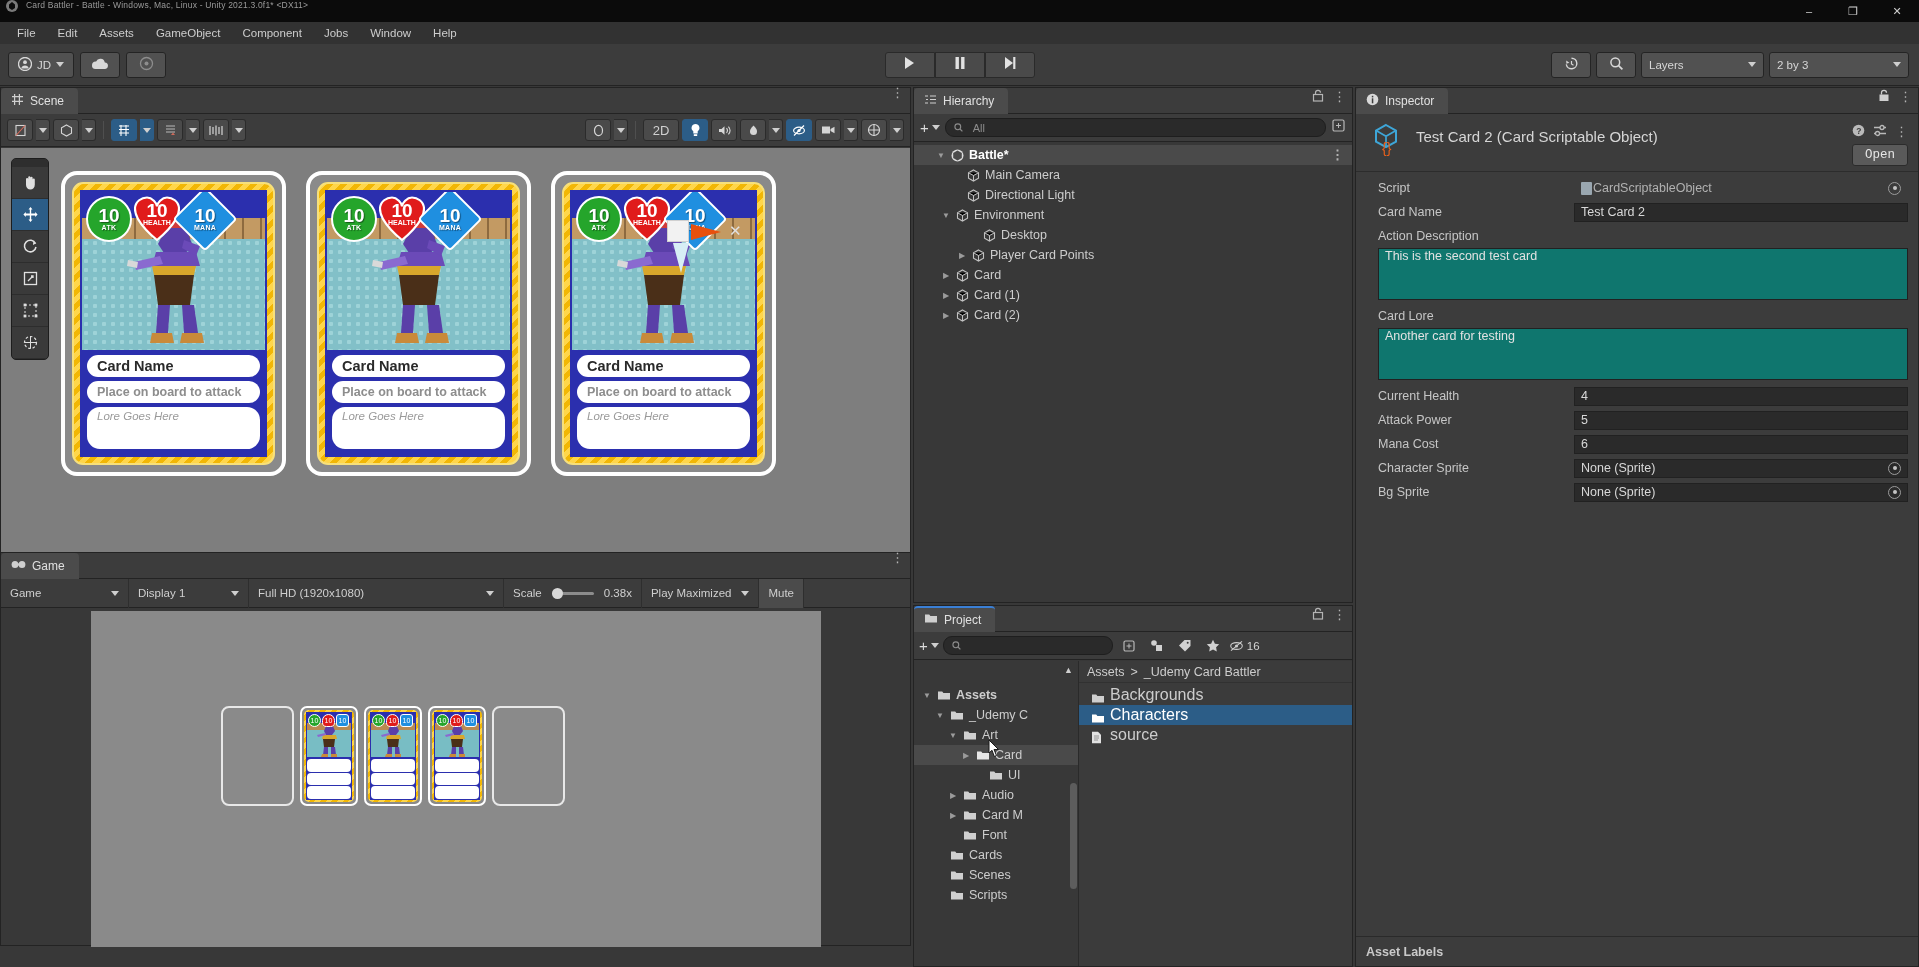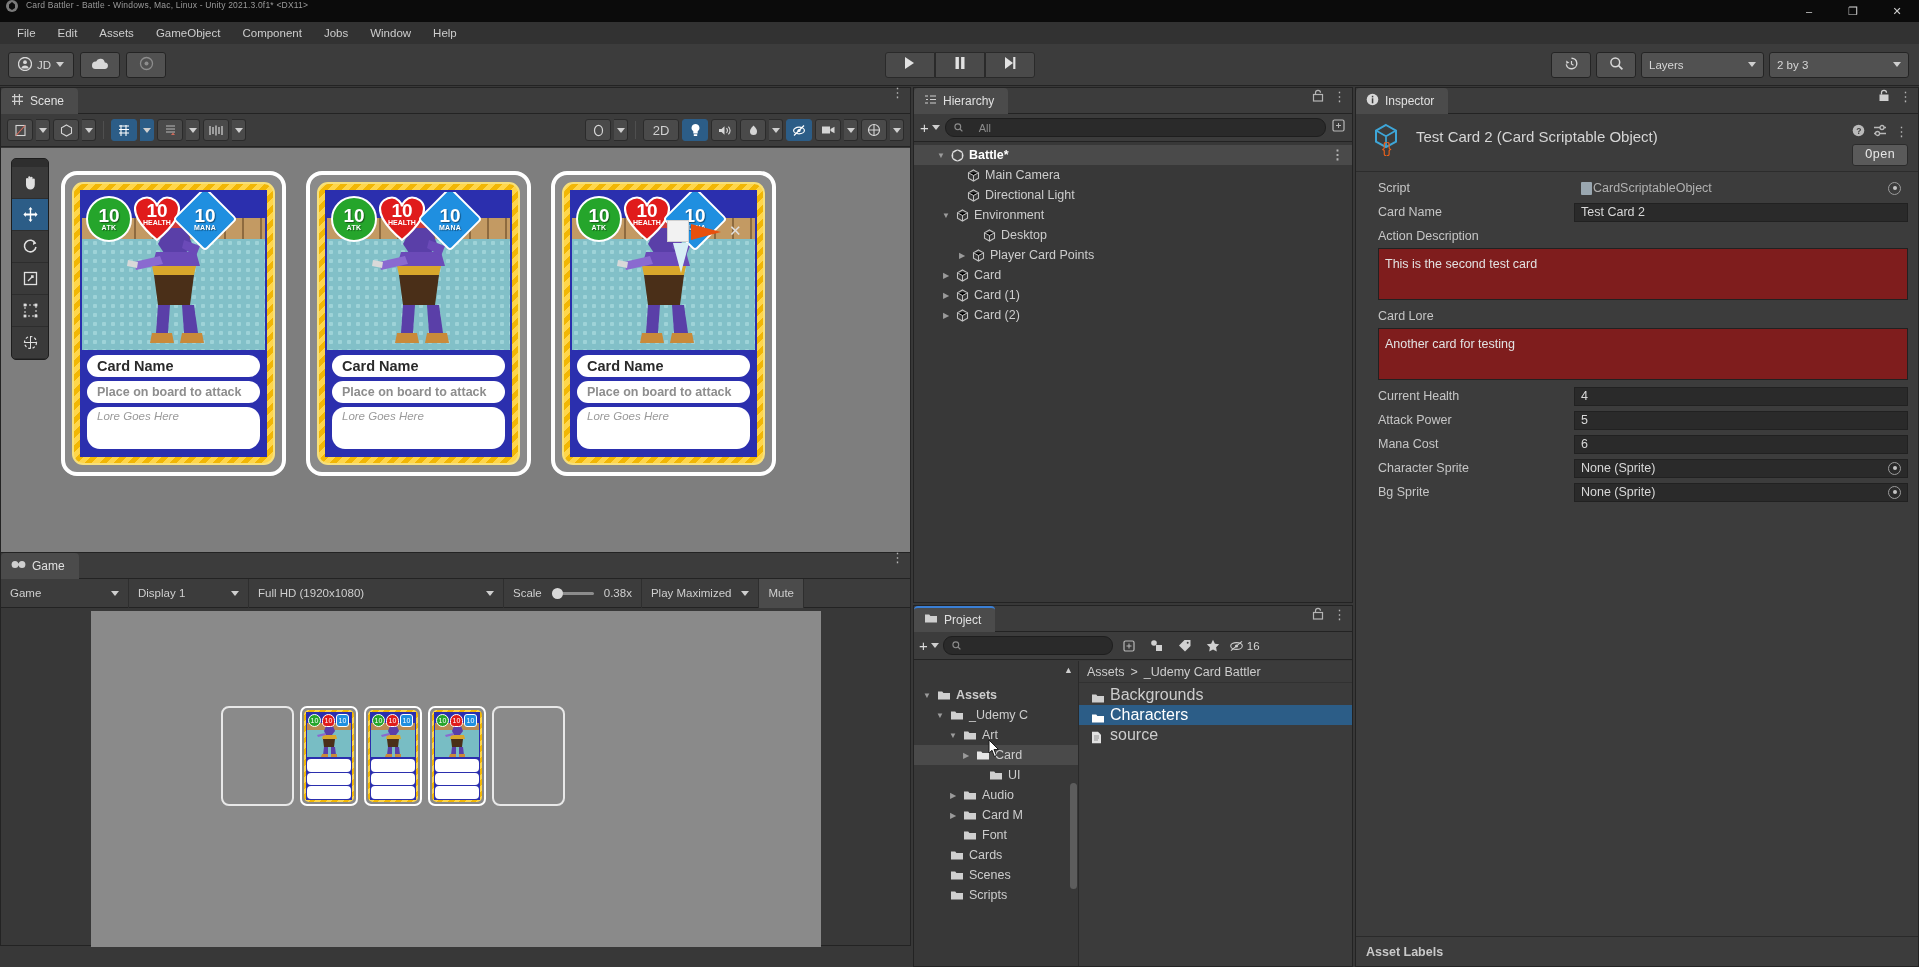--- a/index.html
+++ b/index.html
@@ -181,21 +181,21 @@
   .mini-fields{flex:1;background:#2b2fae;padding:1px;display:flex;flex-direction:column;gap:1px;}
   .mini-fld{background:#fff;border-radius:4px;flex:1;}
   .mini-fighter{position:absolute;left:50%;top:8px;transform:translateX(-50%);width:26px;height:38px;}
 
   
   #hier-panel{left:913px; top:87px; width:440px; height:516px;}
   .h-toolbar{height:28px;background:#3c3c3c;display:flex;align-items:center;gap:5px;
     padding:0 6px;border-bottom:1px solid #232323;}
   .plus-btn{display:flex;align-items:center;gap:3px;color:#dcdcdc;font-size:15px;}
   .search-box{flex:1;height:19px;background:#2a2a2a;border:1px solid #1e1e1e;border-radius:9px;
-    display:flex;align-items:center;gap:16px;padding:0 8px;font-size:11px;color:#8c8c8c;}
+    display:flex;align-items:center;gap:10px;padding:0 8px;font-size:11px;color:#8c8c8c;}
   .h-tree{position:absolute;top:55px;left:0;right:0;bottom:0;background:#383838;padding-top:2px;
     font-size:12.5px;}
   .h-row{height:20px;display:flex;align-items:center;gap:5px;padding-left:6px;color:#cdcdcd;
     position:relative;}
   .h-row.sel{background:#4a4a4a;color:#fff;font-weight:bold;}
   .tri{width:10px;color:#9b9b9b;font-size:8px;text-align:center;flex:none;}
   .cubeico{width:13px;height:13px;flex:none;}
 
   
   #proj-panel{left:913px; top:605px; width:440px; height:362px;}
@@ -228,22 +228,22 @@
   .i-body{position:absolute;top:84px;left:0;right:0;bottom:30px;background:#3c3c3c;padding-top:4px;}
   .i-row{display:flex;align-items:center;height:24px;padding-left:22px;}
   .i-label{width:196px;font-size:12.5px;color:#c6c6c6;flex:none;}
   .i-field{flex:1;margin-right:10px;height:19px;background:#2a2a2a;border:1px solid #212121;
     display:flex;align-items:center;padding:0 6px;font-size:12.5px;color:#d8d8d8;gap:1px;}
   .i-field.ro{background:#3c3c3c;border-color:#3c3c3c;color:#b1b1b1;}
   .objsel{margin-left:auto;width:13px;height:13px;border-radius:50%;border:1px solid #9b9b9b;
     display:flex;align-items:center;justify-content:center;}
   .objsel::after{content:"";width:4px;height:4px;background:#c4c4c4;border-radius:50%;}
   .i-secthead{height:24px;display:flex;align-items:center;padding-left:22px;font-size:12.5px;color:#c6c6c6;}
-  .i-textarea{margin:0 10px 4px 22px;height:52px;background:#7f1d1d;border:1px solid #212121;
-    font-size:12.5px;color:#e2e2e2;padding:8px 6px;}
+  .i-textarea{margin:0 10px 4px 22px;height:52px;background:#0f766e;border:1px solid #212121;
+    font-size:12.5px;color:#e2e2e2;padding:0 6px;}
   .i-footer{position:absolute;left:0;right:0;bottom:0;height:30px;background:#3c3c3c;
     border-top:1px solid #2a2a2a;display:flex;align-items:center;padding-left:10px;
     font-size:12.5px;font-weight:bold;color:#c9c9c9;}
   .scriptico{width:11px;height:13px;background:#9aa7b0;border-radius:1px;flex:none;}
   .cursor{position:absolute;width:12px;height:18px;z-index:50;}
 </style>
 </head>
 <body>
 
 <div class="app">

